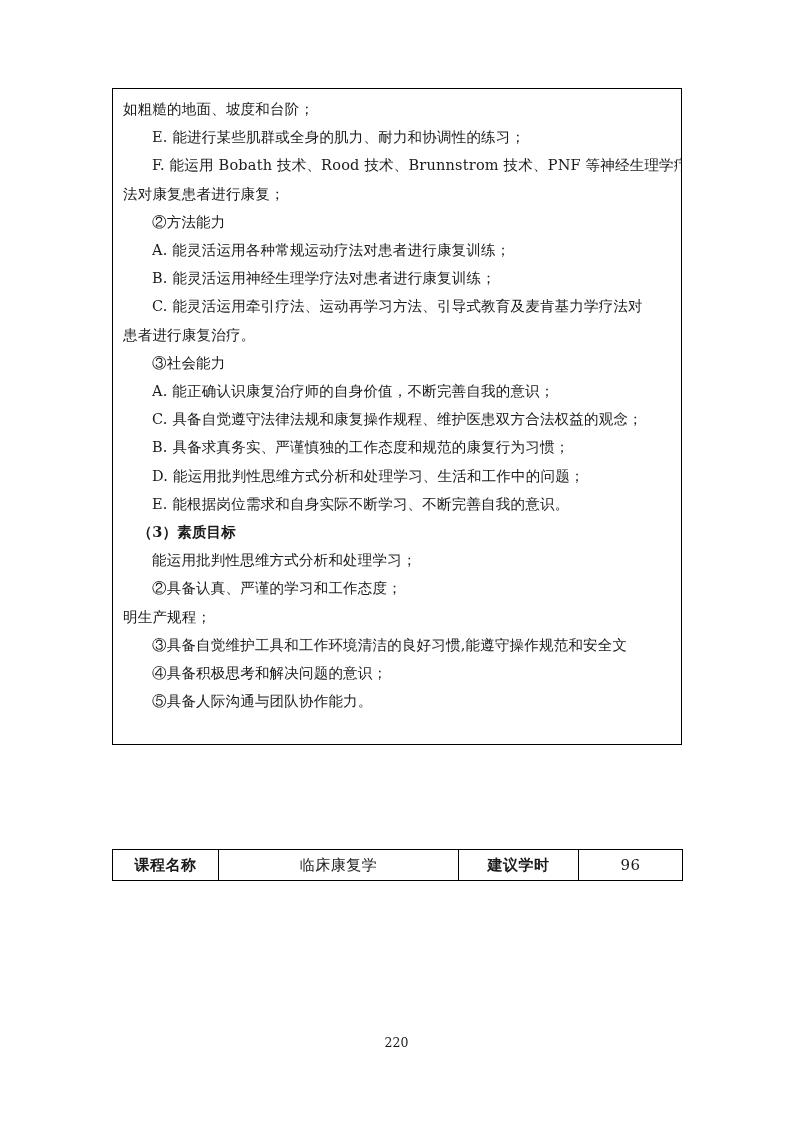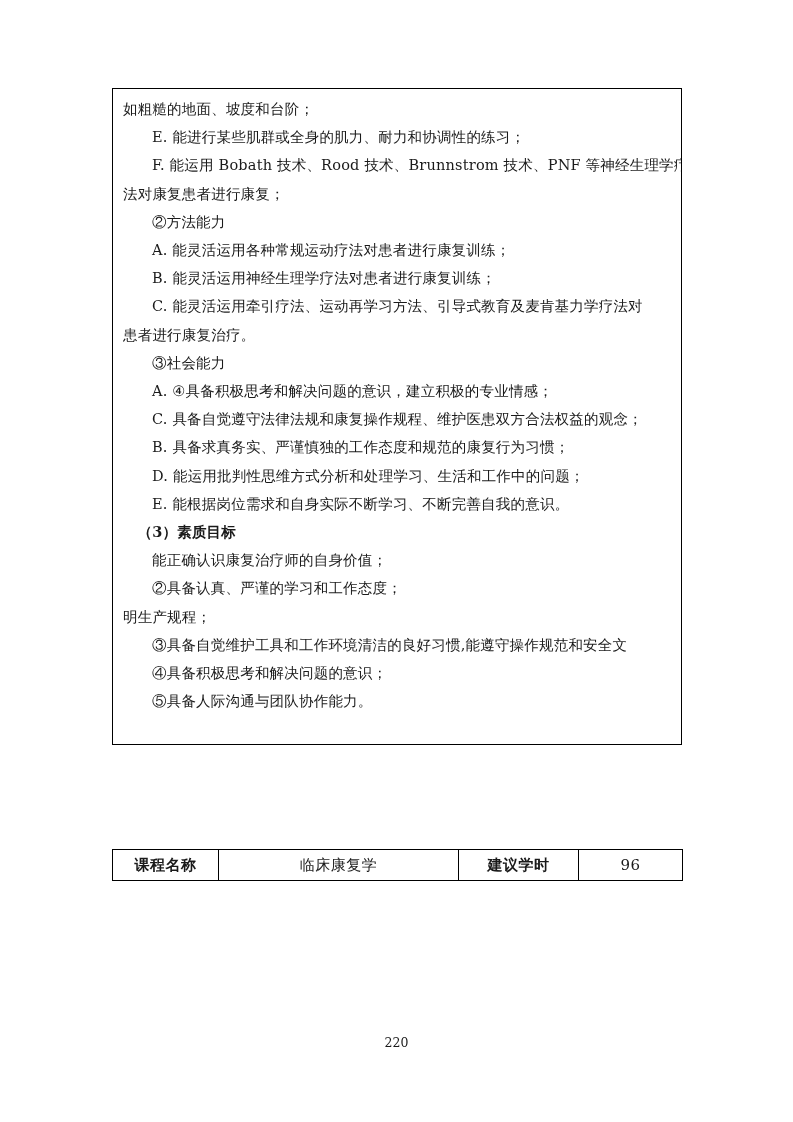--- a/index.html
+++ b/index.html
@@ -68,27 +68,27 @@
         <div class="text-line" style="text-indent: 0em;">如粗糙的地面、坡度和台阶；</div>
         <div class="text-line" style="text-indent: 2em;">E. 能进行某些肌群或全身的肌力、耐力和协调性的练习；</div>
         <div class="text-line" style="text-indent: 2em;">F. 能运用 Bobath 技术、Rood 技术、Brunnstrom 技术、PNF 等神经生理学疗</div>
         <div class="text-line" style="text-indent: 0em;">法对康复患者进行康复；</div>
         <div class="text-line" style="text-indent: 2em;">②方法能力</div>
         <div class="text-line" style="text-indent: 2em;">A. 能灵活运用各种常规运动疗法对患者进行康复训练；</div>
         <div class="text-line" style="text-indent: 2em;">B. 能灵活运用神经生理学疗法对患者进行康复训练；</div>
         <div class="text-line" style="text-indent: 2em;">C. 能灵活运用牵引疗法、运动再学习方法、引导式教育及麦肯基力学疗法对</div>
         <div class="text-line" style="text-indent: 0em;">患者进行康复治疗。</div>
         <div class="text-line" style="text-indent: 2em;">③社会能力</div>
-        <div class="text-line" style="text-indent: 2em;">A. ④具备积极思考和解决问题的意识，建立积极的专业情感；</div>
+        <div class="text-line" style="text-indent: 2em;">A. 能正确认识康复治疗师的自身价值，不断完善自我的意识；</div>
         <div class="text-line" style="text-indent: 2em;">C. 具备自觉遵守法律法规和康复操作规程、维护医患双方合法权益的观念；</div>
         <div class="text-line" style="text-indent: 2em;">B. 具备求真务实、严谨慎独的工作态度和规范的康复行为习惯；</div>
         <div class="text-line" style="text-indent: 2em;">D. 能运用批判性思维方式分析和处理学习、生活和工作中的问题；</div>
         <div class="text-line" style="text-indent: 2em;">E. 能根据岗位需求和自身实际不断学习、不断完善自我的意识。</div>
         <div class="text-line bold" style="text-indent: 1em;">（3）素质目标</div>
-        <div class="text-line" style="text-indent: 2em;">能正确认识康复治疗师的自身价值；</div>
+        <div class="text-line" style="text-indent: 2em;">能运用批判性思维方式分析和处理学习；</div>
         <div class="text-line" style="text-indent: 2em;">②具备认真、严谨的学习和工作态度；</div>
         <div class="text-line" style="text-indent: 0em;">明生产规程；</div>
         <div class="text-line" style="text-indent: 2em;">③具备自觉维护工具和工作环境清洁的良好习惯,能遵守操作规范和安全文</div>
         <div class="text-line" style="text-indent: 2em;">④具备积极思考和解决问题的意识；</div>
         <div class="text-line" style="text-indent: 2em;">⑤具备人际沟通与团队协作能力。</div>
       </div>
   </div>
 
   <table class="course-table">
     <colgroup>

